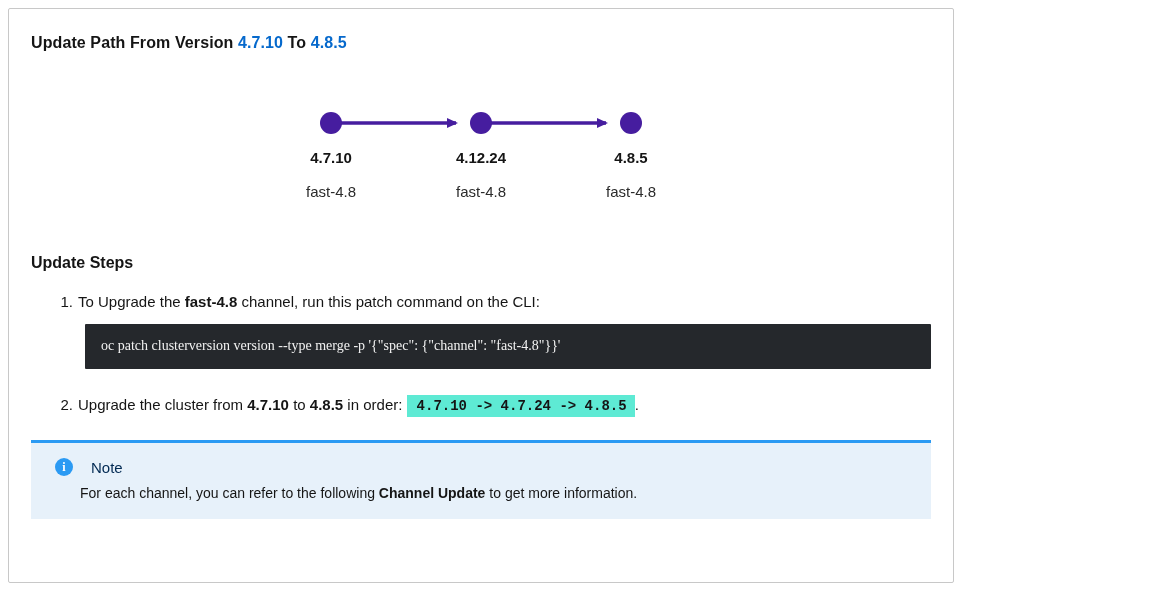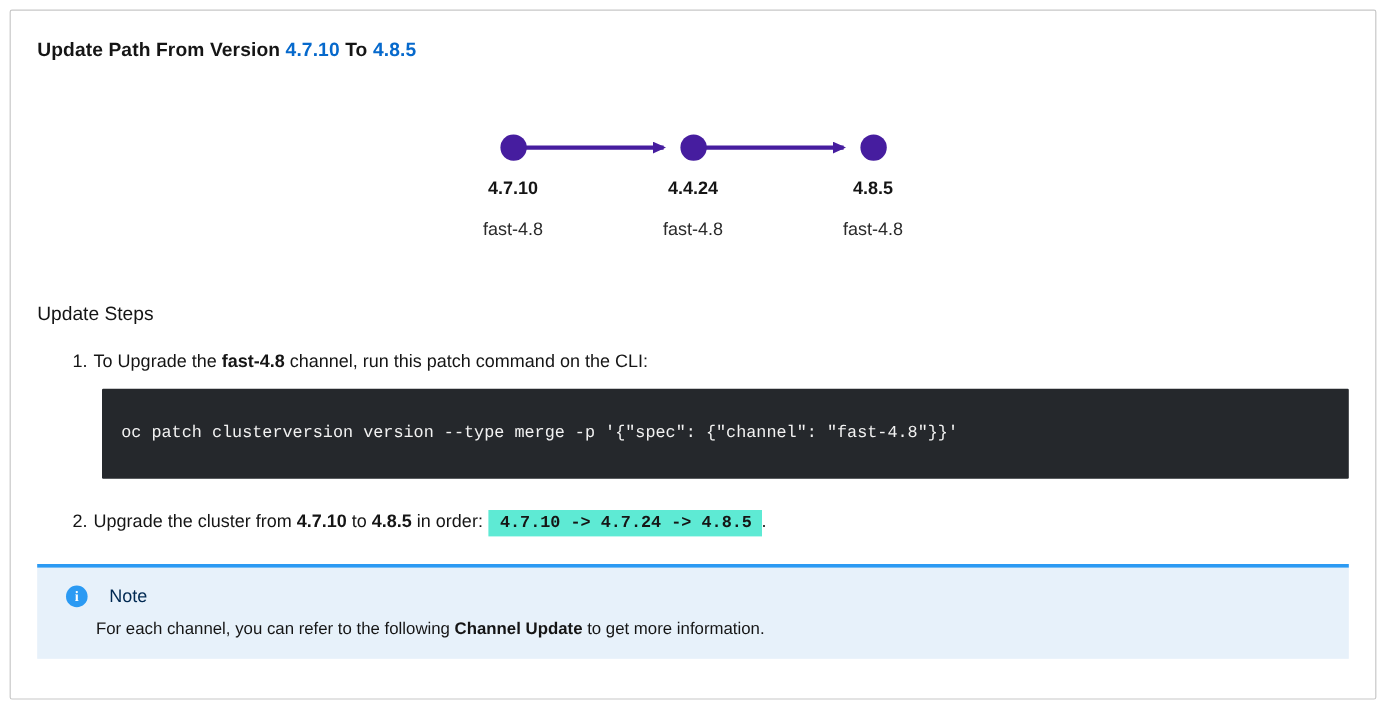--- a/index.html
+++ b/index.html
@@ -6,21 +6,21 @@
   html, body {
     width: 1156px; height: 591px;
     background: #fff;
     font-family: "Liberation Sans", sans-serif;
     color: #151515;
     -webkit-font-smoothing: antialiased;
   }
   .card {
     position: absolute;
     left: 8px; top: 8px;
-    width: 1139px; height: 575px;
+    width: 946px; height: 575px;
     background: #fff;
     border: 1px solid #c8c8c8;
     border-radius: 2px;
     padding: 25px 22px 0 22px;
     overflow: hidden;
   }
   
   .page-title {
     font-size: 16px;
     font-weight: 700;
@@ -36,21 +36,21 @@
   .graph-svg { display: block; }
   .graph-labels { display: flex; margin-top: 12px; }
   .graph-col { width: 150px; text-align: center; }
   .node-version { font-size: 15px; font-weight: 700; }
   .node-channel { font-size: 15px; color: #2b2b2b; margin-top: 17px; }
 
   
   .section-heading {
     margin-top: 54px;
     font-size: 16px;
-    font-weight: 400;
+    font-weight: 700;
   }
 
   
   .tab-bar {
     margin-top: 22px;
     display: flex;
     align-items: stretch;
     border-bottom: 1px solid #e3e3e3;
     height: 37px;
   }
@@ -84,23 +84,23 @@
   .steps { margin-top: 20px; }
   .step { display: flex; font-size: 15px; line-height: 1.35; }
   .step + .step { margin-top: 26px; }
   .step-number { width: 14px; flex: none; margin-left: 28px; text-align: right; }
   .step-body { margin-left: 5px; flex: 1; }
   .bold { font-weight: 700; }
   .code-block {
     margin: 12px 0 0 7px;
     background: #25282c;
     color: #f2f2f2;
-    font-family: Liberation Mono, monospace;
+    font-family: Liberation Serif, serif;
     font-size: 14px;
-    padding: 28px 16px;
+    padding: 13px 16px;
     border-radius: 1px;
     white-space: pre;
   }
   .inline-code {
     background: #5eead4;
     font-family: "Liberation Mono", "DejaVu Sans Mono", monospace;
     font-weight: 700;
     font-size: 14px;
     padding: 3px 8px 3px 10px;
   }
@@ -158,21 +158,21 @@
       <circle cx="75" cy="13" r="11" fill="#461d9f"></circle>
       <circle cx="225" cy="13" r="11" fill="#461d9f"></circle>
       <circle cx="375" cy="13" r="11" fill="#461d9f"></circle>
     </svg>
     <div class="graph-labels">
       <div class="graph-col">
         <div class="node-version">4.7.10</div>
         <div class="node-channel">fast-4.8</div>
       </div>
       <div class="graph-col">
-        <div class="node-version">4.4.24</div>
+        <div class="node-version">4.12.24</div>
         <div class="node-channel">fast-4.8</div>
       </div>
       <div class="graph-col">
         <div class="node-version">4.8.5</div>
         <div class="node-channel">fast-4.8</div>
       </div>
     </div>
   </div>
 
   <div class="section-heading">Update Steps</div>

